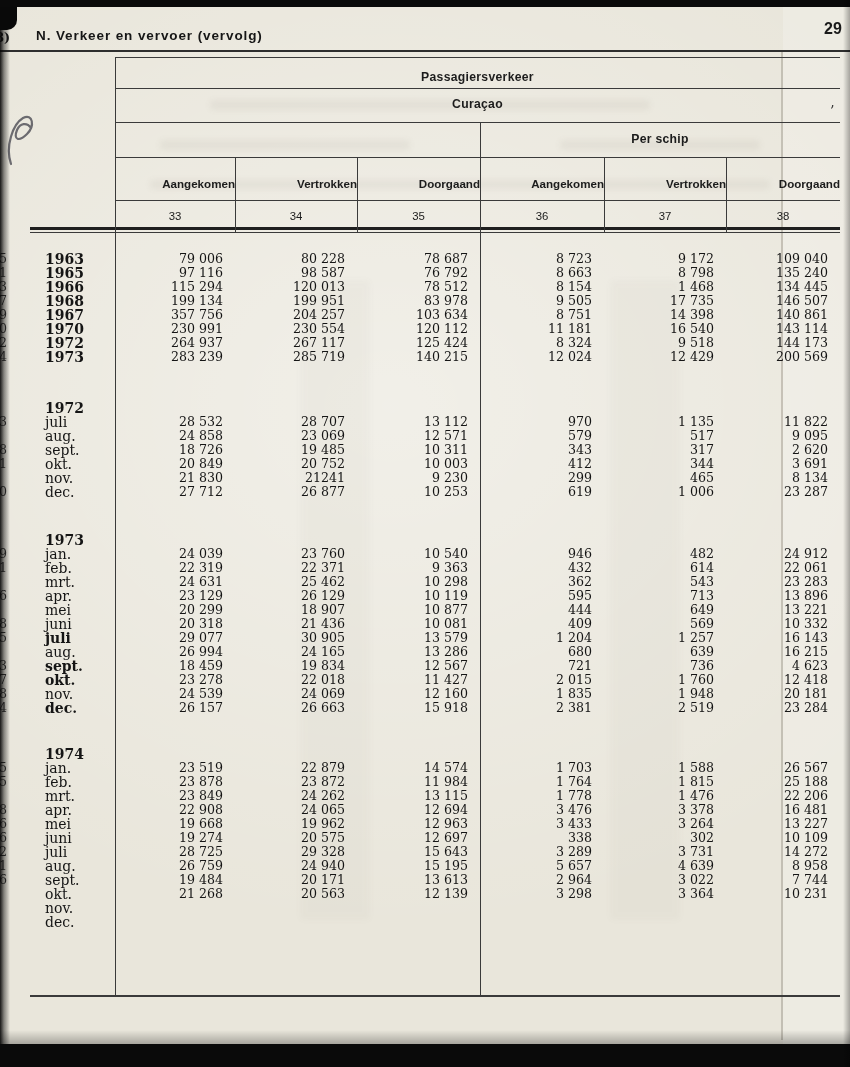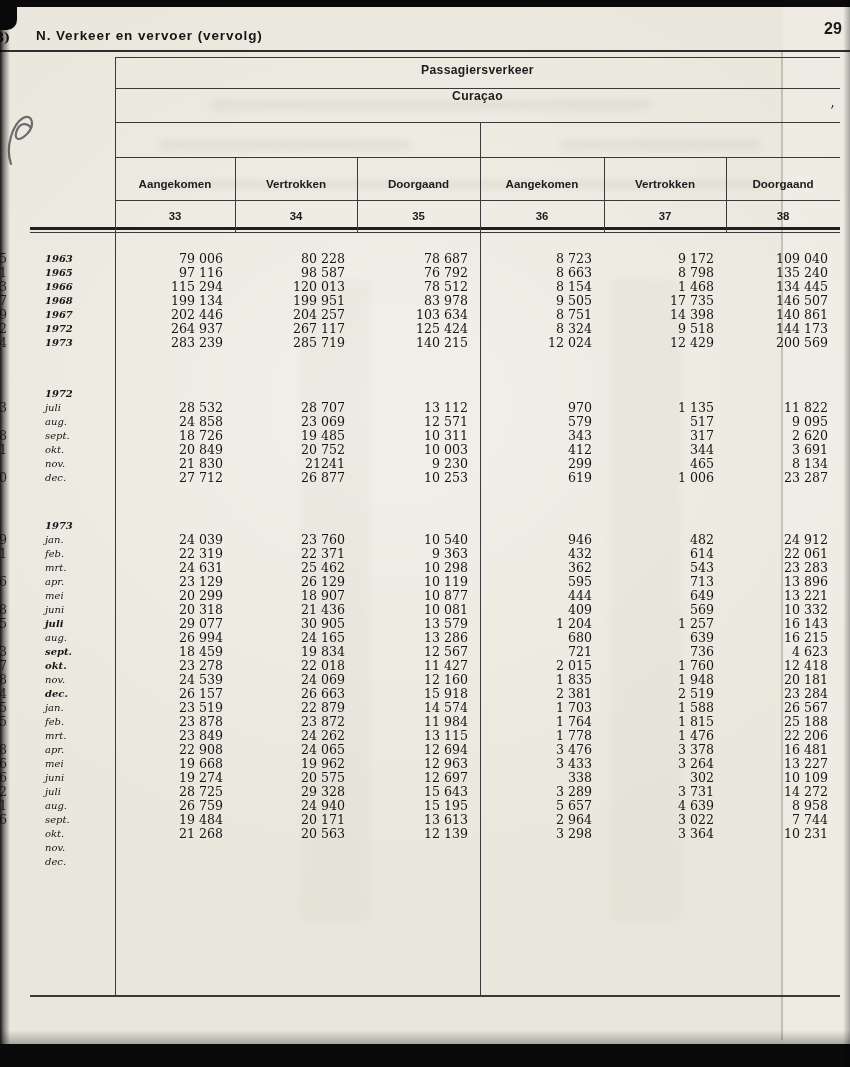--- a/index.html
+++ b/index.html
@@ -33,30 +33,30 @@
     font-weight:bold;font-size:13.5px;letter-spacing:.9px;color:#161616;z-index:2;}
   .pnum{position:absolute;left:824px;top:20px;font-family:"Liberation Sans",sans-serif;
     font-weight:bold;font-size:16px;color:#1a1a1a;z-index:2;}
   .edge-note{position:absolute;left:-5px;top:30px;font-weight:bold;font-size:13px;color:#1a1a1a;z-index:2;}
   .th{position:absolute;text-align:center;font-family:"Liberation Sans",sans-serif;
     font-weight:bold;font-size:12.2px;color:#1c1c1c;z-index:2;letter-spacing:.3px;}
   .grid{position:absolute;left:30px;width:810px;display:grid;z-index:2;
     grid-template-columns:85px 120px 122px 123px 124px 122px 114px;}
   .colnames{top:170px;height:28px;line-height:28px;}
   .colnums{top:205px;height:22px;line-height:22px;}
-  .ch{text-align:center;font-family:"Liberation Sans",sans-serif;font-weight:bold;font-size:11.6px;color:#1c1c1c;}
-  .cn{text-align:center;font-family:"Liberation Sans",sans-serif;font-weight:bold;font-size:11.4px;color:#1c1c1c;}
+  .ch{text-align:right;font-family:"Liberation Sans",sans-serif;font-weight:bold;font-size:11.6px;color:#1c1c1c;}
+  .cn{text-align:center;font-family:"Liberation Sans",sans-serif;font-weight:normal;font-size:11.4px;color:#1c1c1c;}
 
   
   .tbody{position:absolute;left:30px;top:252px;width:810px;z-index:2;}
   .row{display:grid;grid-template-columns:85px 120px 122px 123px 124px 122px 114px;
     height:14px;line-height:14.2px;position:relative;}
   .cell{overflow:visible;white-space:nowrap;}
   .num{text-align:right;padding-right:12px;font-size:12.6px;color:#151515;}
-  .label{padding-left:15px;font-size:10px;font-style:italic;color:#151515;}
+  .label{padding-left:15px;font-size:14px;color:#151515;}
   .year{font-weight:bold;}
   .mbold{font-weight:bold;}
   .edge{position:absolute;left:-31px;top:0;font-size:12.6px;color:#1f1f1f;opacity:.9;}
 
   .pen{position:absolute;left:3px;top:106px;z-index:3;opacity:.72;}
   .stray{position:absolute;left:830px;top:103px;font-size:14px;color:#3a3a3a;z-index:2;}
 </style>
 </head>
 <body>
 
@@ -86,22 +86,23 @@
   <div class="hl" style="top:232px;left:30px;width:810px"></div>
   <div class="hl" style="top:995px;left:30px;width:810px;height:1.5px"></div>
 
   <div class="vl" style="left:115px;top:57px;height:938px"></div>
   <div class="vl" style="left:480px;top:122px;height:873px"></div>
   <div class="vl" style="left:235px;top:157px;height:75px"></div>
   <div class="vl" style="left:357px;top:157px;height:75px"></div>
   <div class="vl" style="left:604px;top:157px;height:75px"></div>
   <div class="vl" style="left:726px;top:157px;height:75px"></div>
 
-  <div class="th" style="left:115px;top:63px;width:725px">Passagiersverkeer</div>
-  <div class="th" style="left:115px;top:89px;width:725px">Curaçao</div>
+  <div class="th" style="left:115px;top:70px;width:725px">Passagiersverkeer</div>
+  <div class="th" style="left:115px;top:97px;width:725px">Curaçao</div>
+  <div class="th" style="left:480px;top:132px;width:360px">Per schip</div>
 
   <div class="grid colnames">
     <div class="cell"></div>
     <div class="cell ch">Aangekomen</div>
     <div class="cell ch">Vertrokken</div>
     <div class="cell ch">Doorgaand</div>
     <div class="cell ch">Aangekomen</div>
     <div class="cell ch">Vertrokken</div>
     <div class="cell ch">Doorgaand</div>
   </div>
@@ -153,26 +154,36 @@
         <div class="cell num">199 134</div>
         <div class="cell num">199 951</div>
         <div class="cell num">83 978</div>
         <div class="cell num">9 505</div>
         <div class="cell num">17 735</div>
         <div class="cell num">146 507</div>
       </div>
       <div class="row">
         <span class="edge">9</span>
         <div class="cell label year">1967</div>
-        <div class="cell num">202 446</div>
+        <div class="cell num">357 756</div>
         <div class="cell num">204 257</div>
         <div class="cell num">103 634</div>
         <div class="cell num">8 751</div>
         <div class="cell num">14 398</div>
         <div class="cell num">140 861</div>
+      </div>
+      <div class="row">
+        <span class="edge">0</span>
+        <div class="cell label year">1970</div>
+        <div class="cell num">230 991</div>
+        <div class="cell num">230 554</div>
+        <div class="cell num">120 112</div>
+        <div class="cell num">11 181</div>
+        <div class="cell num">16 540</div>
+        <div class="cell num">143 114</div>
       </div>
       <div class="row">
         <span class="edge">2</span>
         <div class="cell label year">1972</div>
         <div class="cell num">264 937</div>
         <div class="cell num">267 117</div>
         <div class="cell num">125 424</div>
         <div class="cell num">8 324</div>
         <div class="cell num">9 518</div>
         <div class="cell num">144 173</div>
@@ -361,20 +372,23 @@
       <div class="row">
         <span class="edge">4</span>
         <div class="cell label mbold">dec.</div>
         <div class="cell num">26 157</div>
         <div class="cell num">26 663</div>
         <div class="cell num">15 918</div>
         <div class="cell num">2 381</div>
         <div class="cell num">2 519</div>
         <div class="cell num">23 284</div>
       </div>
+      <div class="row" style="margin-top: 32px;">
+        <div class="cell label year">1974</div>
+      </div>
       <div class="row">
         <span class="edge">5</span>
         <div class="cell label month">jan.</div>
         <div class="cell num">23 519</div>
         <div class="cell num">22 879</div>
         <div class="cell num">14 574</div>
         <div class="cell num">1 703</div>
         <div class="cell num">1 588</div>
         <div class="cell num">26 567</div>
       </div>

